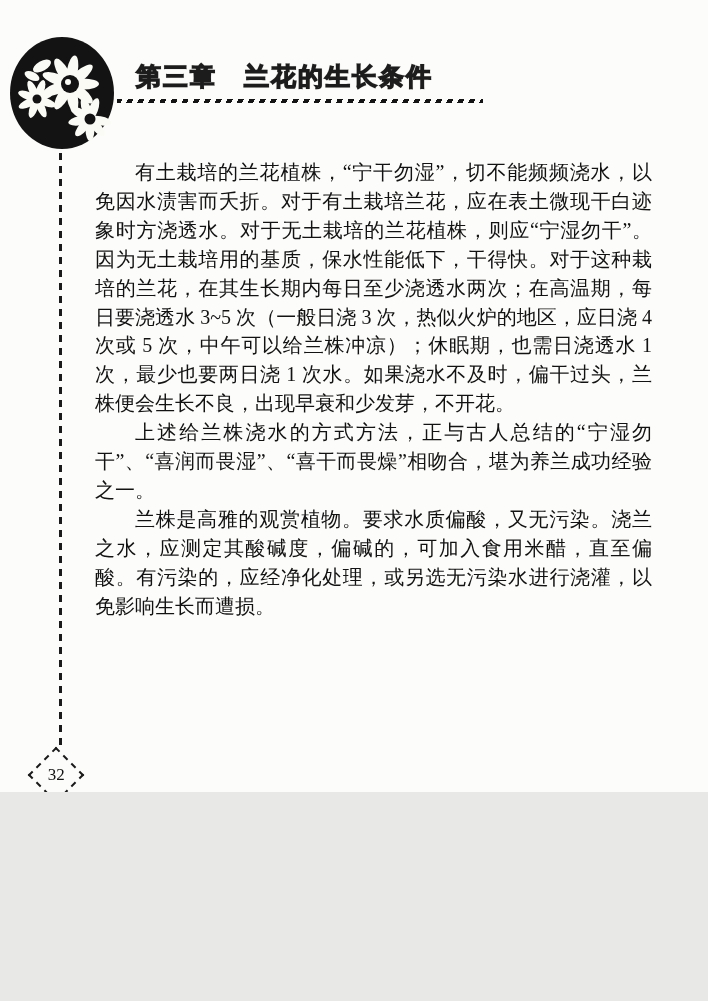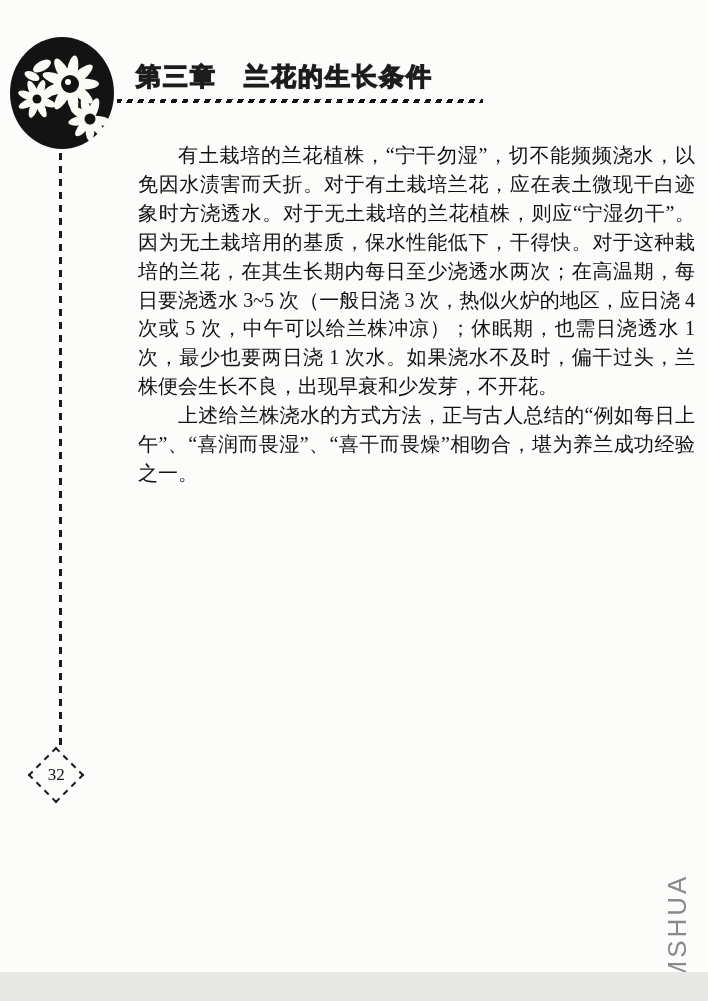--- a/index.html
+++ b/index.html
@@ -1,18 +1,18 @@
 <!DOCTYPE html>
 <html><head>
 <meta charset="utf-8">
 <style>
   html,body{margin:0;padding:0;background:#e8e8e6;}
   .page{
     position:relative;
-    width:708px;height:972px;
+    width:708px;height:792px;
     margin:0 auto;
     background:#fcfcfa;
     overflow:hidden;
     font-family:"Liberation Serif", serif;
   }
   
   .flower{position:absolute;left:10px;top:36px;width:105px;height:114px;}
   
   .chapter-title{
     position:absolute;left:136px;top:60px;
@@ -40,25 +40,24 @@
     box-sizing:border-box;
     display:flex;align-items:center;justify-content:center;
   }
   .page-diamond span{
     transform:rotate(-45deg);
     font-size:17px;color:#141414;
     font-family:"Liberation Serif", serif;
   }
   
   .body-text{
-    position:absolute;left:95px;top:141px;width:557px;
+    position:absolute;left:95px;top:158px;width:557px;
     font-size:20px;line-height:28.9px;
     color:#121212;
     text-align:justify;
-    margin-left:43px;
   }
   .body-text p{margin:0;text-indent:2em;}
   
   .watermark{
     position:absolute;left:618px;top:912px;width:120px;height:32px;
     transform:rotate(-90deg);
     color:#8a8a8a;
     font-family:"Liberation Sans", sans-serif;
     font-size:26px;letter-spacing:3px;
     text-align:center;white-space:nowrap;
@@ -126,18 +125,19 @@
   <div class="header-rule"></div>
 
   <div class="v-line"></div>
 
   <div class="page-diamond">
     <span>32</span>
   </div>
 
   <div class="body-text">
     <p>有土栽培的兰花植株，“宁干勿湿”，切不能频频浇水，以免因水渍害而夭折。对于有土栽培兰花，应在表土微现干白迹象时方浇透水。对于无土栽培的兰花植株，则应“宁湿勿干”。因为无土栽培用的基质，保水性能低下，干得快。对于这种栽培的兰花，在其生长期内每日至少浇透水两次；在高温期，每日要浇透水 3~5 次（一般日浇 3 次，热似火炉的地区，应日浇 4 次或 5 次，中午可以给兰株冲凉）；休眠期，也需日浇透水 1 次，最少也要两日浇 1 次水。如果浇水不及时，偏干过头，兰株便会生长不良，出现早衰和少发芽，不开花。</p>
-    <p>上述给兰株浇水的方式方法，正与古人总结的“例如每日上午”、“喜润而畏湿”、“喜干而畏燥”相吻合，堪为养兰成功经验之一。</p>
+    <p>上述给兰株浇水的方式方法，正与古人总结的“宁湿勿干”、“喜润而畏湿”、“喜干而畏燥”相吻合，堪为养兰成功经验之一。</p>
+    <p>兰株是高雅的观赏植物。要求水质偏酸，又无污染。浇兰之水，应测定其酸碱度，偏碱的，可加入食用米醋，直至偏酸。有污染的，应经净化处理，或另选无污染水进行浇灌，以免影响生长而遭损。</p>
   </div>
 
   <div class="watermark">MSHUA</div>
 
 </div>
 
 </body></html>

